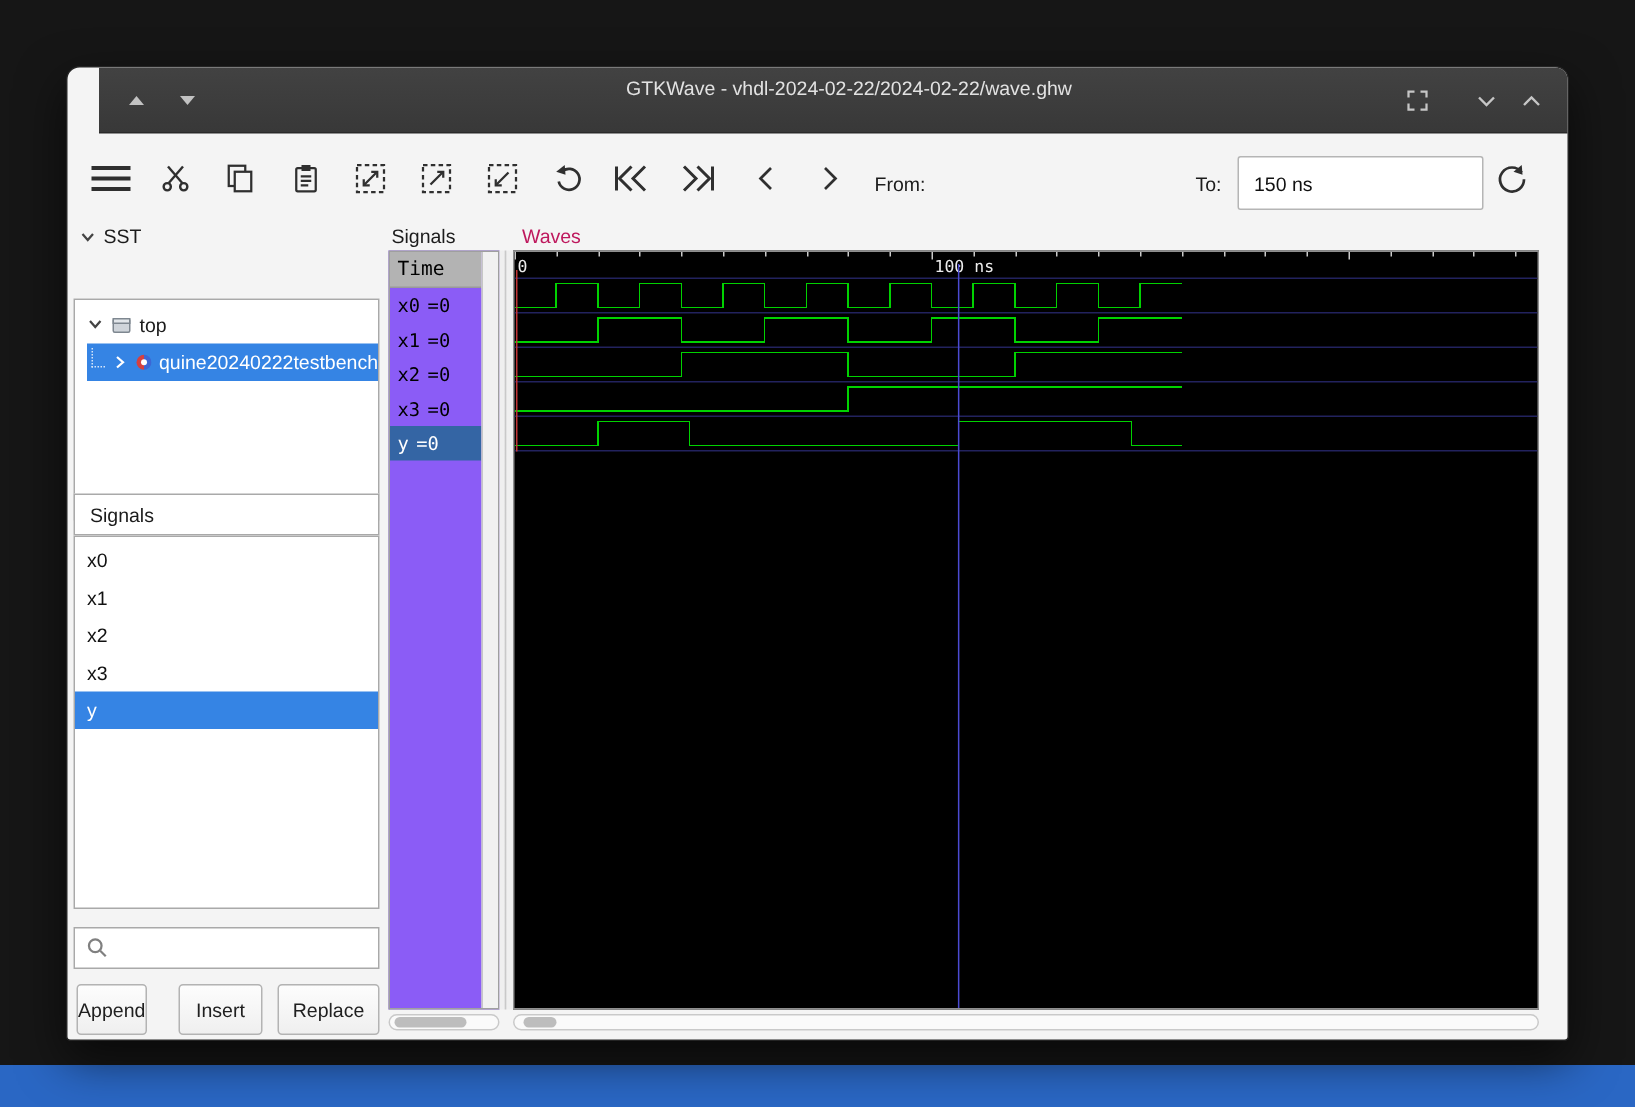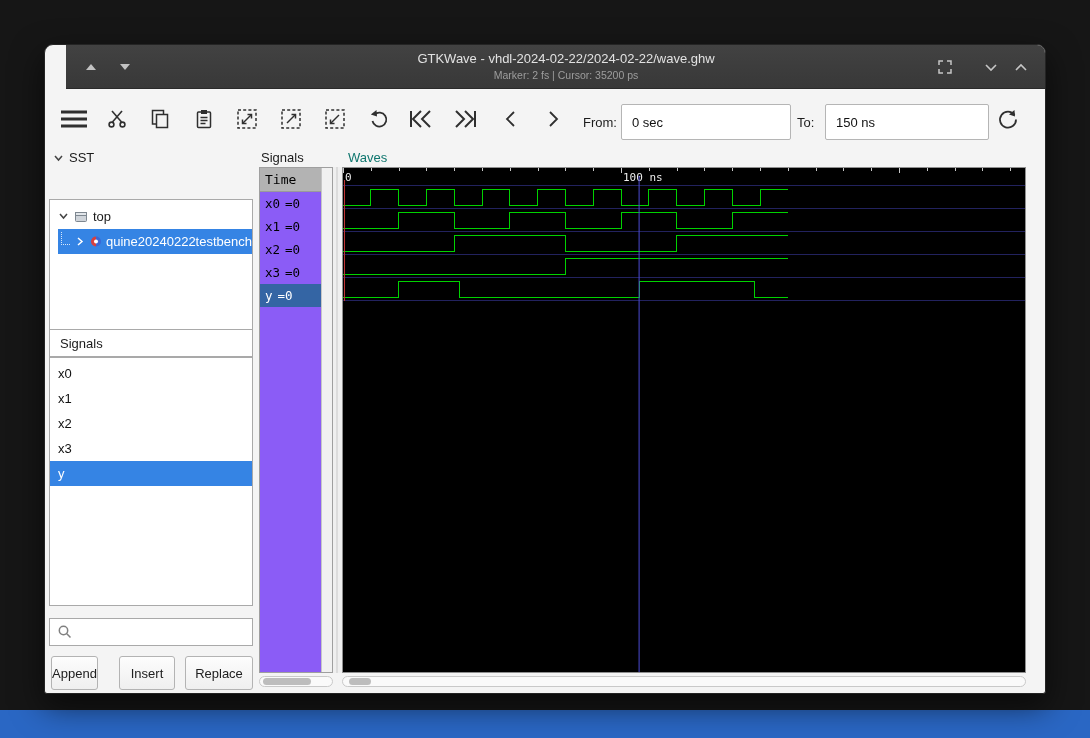--- a/index.html
+++ b/index.html
@@ -40,21 +40,21 @@
   .names-scroll { position:absolute; right:0; top:0; width:11px; height:100%; background:#f1f1f1; border-left:1px solid #c6c6c6; }
   .time-head { position:absolute; left:0; top:0; width:61px; height:24px; background:#b3b3b3; border-bottom:1px solid #9a9a9a;
                display:flex; align-items:center; padding-left:5px; font-family:"DejaVu Sans Mono",monospace; font-size:13px; color:#000; }
   .name-row { position:absolute; left:0; width:61px; height:23px; display:flex; align-items:center; padding-left:5px; gap:5px;
               font-family:"DejaVu Sans Mono",monospace; font-size:12.5px; color:#000; }
   .name-row.sel { background:#3465a4; color:#fff; }
 
   .splitter { position:absolute; left:288px; top:122px; width:9px; height:506px;
               background:linear-gradient(90deg,#efefef 3px,#c9c9c9 4px,#efefef 5px); }
 
-  .waves-caption { position:absolute; left:303px; top:105px; font-size:13px; color:#0f766e; }
+  .waves-caption { position:absolute; left:303px; top:105px; font-size:13px; color:#be185d; }
   .wave-panel { position:absolute; left:297px; top:122px; width:684px; height:506px; background:#000; border:1px solid #8f8f8f; }
   .wave-panel svg { display:block; }
 
   .hscroll { position:absolute; top:631px; height:11px; background:#fafafa; border:1px solid #c9c9c9; border-radius:6px; }
   .hs-handle { position:absolute; top:1px; height:7px; background:#bdbdbd; border-radius:4px; }
 </style>
 </head>
 <body>
 
 <div>
@@ -67,21 +67,20 @@
         <svg width="14" height="12">
             <polygon points="7,3 12,9 2,9" fill="#c2c2c2"></polygon>
           </svg>
       </div>
       <div class="tb-icon" style="left:48px;">
         <svg width="14" height="12">
             <polygon points="2,3 12,3 7,9" fill="#c2c2c2"></polygon>
           </svg>
       </div>
       <div class="tb-title">GTKWave - vhdl-2024-02-22/2024-02-22/wave.ghw</div>
-      <div class="tb-sub">Marker: 2 fs  |  Cursor: 35200 ps</div>
       <div class="tb-icon" style="left:868px;">
         <svg width="16" height="16" fill="none" stroke="#c6c6c6" stroke-width="1.5">
           <path d="M2 6 V2 H6 M10 2 H14 V6 M14 10 V14 H10 M6 14 H2 V10"></path>
         </svg>
       </div>
       <div class="tb-icon" style="left:914px;">
         <svg width="14" height="14" fill="none" stroke="#c6c6c6" stroke-width="1.6">
             <polyline points="2,5 7,10 12,5"></polyline>
           </svg>
       </div>
@@ -176,21 +175,20 @@
             <polyline points="13,4 6,11 13,18"></polyline>
           </svg>
       </button>
       <button class="tool" style="left:498px;">
         <svg width="20" height="22" fill="none" stroke="#2f2f2f" stroke-width="1.8">
             <polyline points="7,4 14,11 7,18"></polyline>
           </svg>
       </button>
 
       <span class="fld-label" style="left:538px;">From:</span>
-      <input class="fld" style="left: 576px; width: 170px;" value="0 sec">
       <span class="fld-label" style="left:752px;">To:</span>
       <input class="fld" style="left: 780px; width: 164px;" value="150 ns">
 
       <button class="tool" style="left:950px;">
         <svg width="26" height="26" fill="none" stroke="#2f2f2f" stroke-width="1.8">
           <path d="M19.5 9 A 8 8 0 1 0 21 13.5"></path>
           <polygon points="19.5,4 20,10.5 14,8.5" fill="#2f2f2f" stroke="none"></polygon>
         </svg>
       </button>
     </div>

